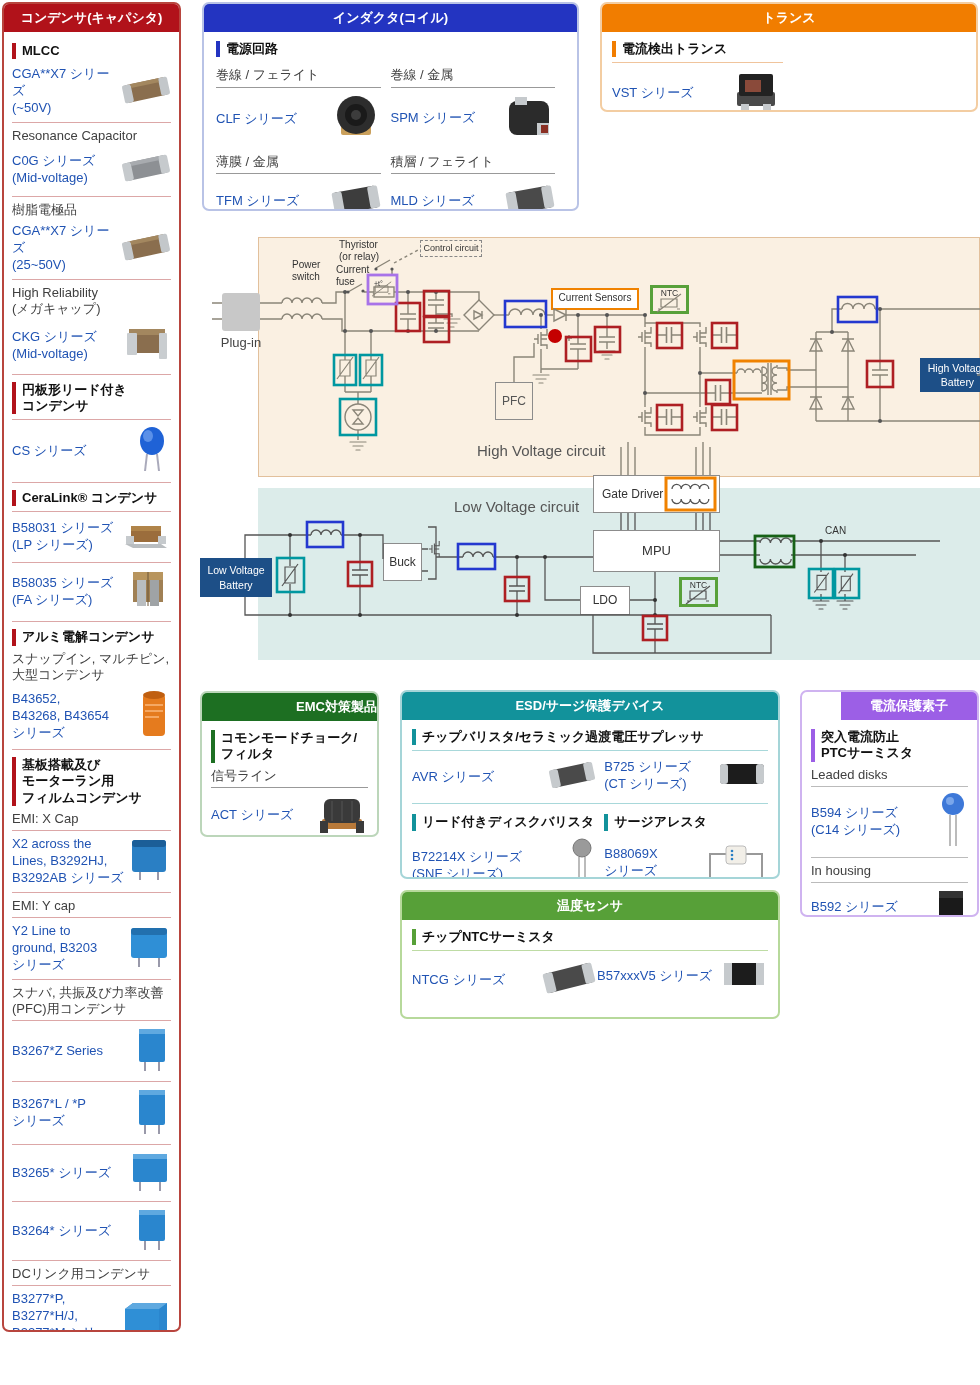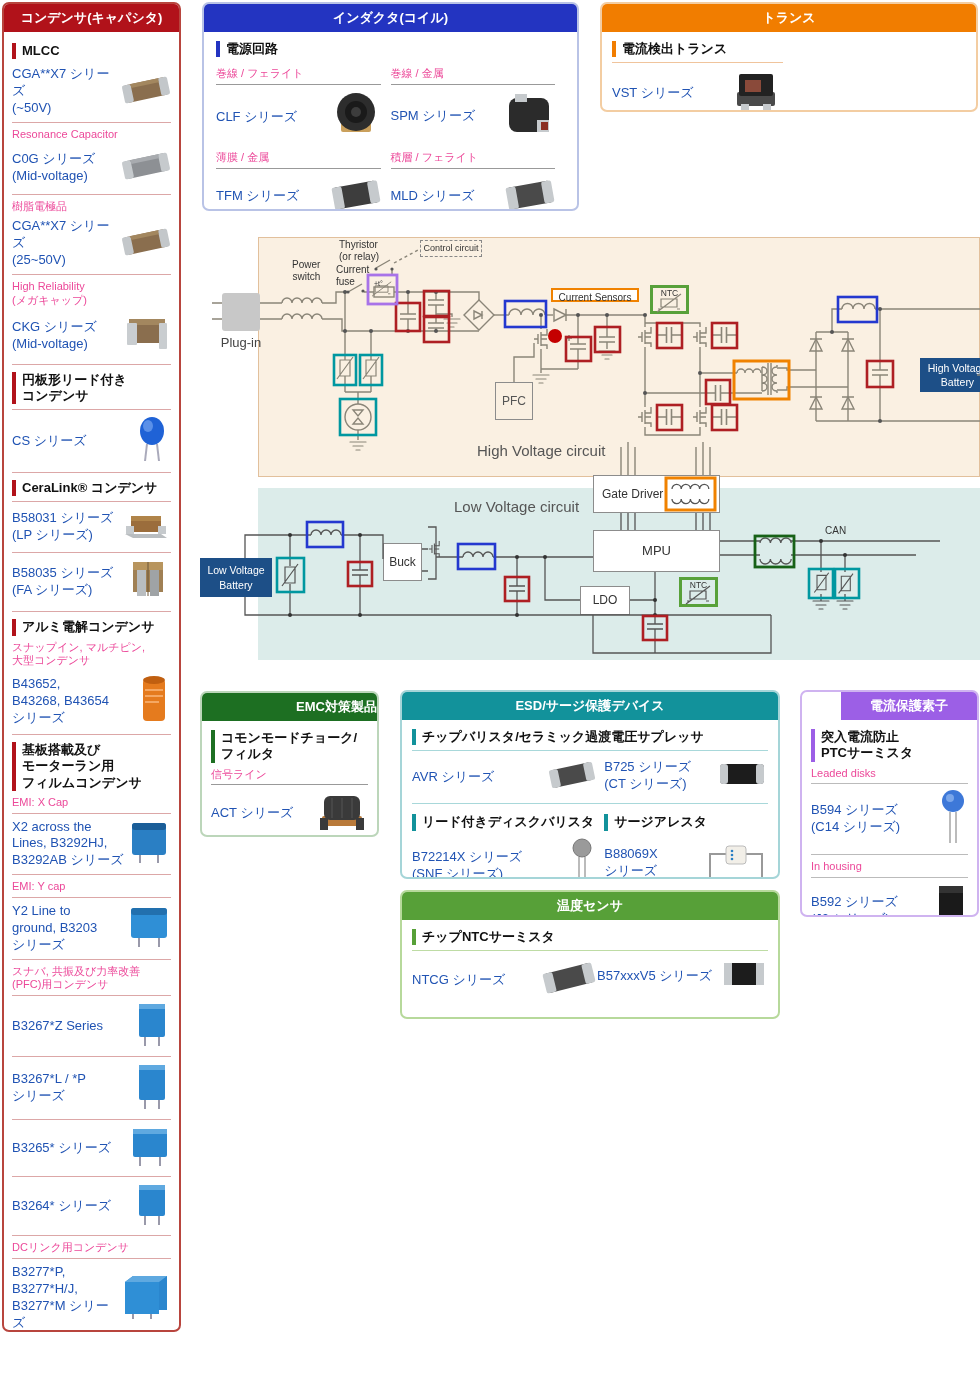--- a/index.html
+++ b/index.html
@@ -3,21 +3,21 @@
 <meta charset="utf-8">
 <style>
   html,body{margin:0;padding:0;background:#fff;font-family:"Liberation Sans","DejaVu Sans",sans-serif;}
   #page{position:relative;width:980px;height:1385px;background:#fff;overflow:hidden;}
   .abs{position:absolute;}
   .pre{white-space:pre-line;}
   
   .pbox{position:absolute;background:#fff;border-radius:7px;overflow:hidden;box-sizing:border-box;}
   .pbox .hd{color:#fff;font-weight:bold;font-size:13px;text-align:center;padding:5px 0;}
   .secbar{font-weight:bold;font-size:13px;color:#111;border-left:4px solid;padding-left:6px;line-height:1.25;margin:7px 0 5px 0;}
-  .lbl{font-size:11px;color:#ec4899;line-height:1.25;margin:5px 0 3px 0;}
+  .lbl{font-size:13px;color:#404040;line-height:1.25;margin:5px 0 3px 0;}
   .lnk{color:#2053b3;font-size:13px;line-height:1.3;cursor:pointer;text-decoration:none;}
   .itemrow{display:flex;justify-content:space-between;align-items:center;min-height:40px;padding:2px 0;}
   .hr{border:none;border-top:1px solid #ccc;margin:3px 0;}
   
   #sidebar{left:2px;top:2px;width:179px;height:1330px;border:2px solid #b8453e;}
   #sidebar .hd{background:#b1121a;}
   #sidebar .bd{padding:4px 8px;}
   #sidebar .secbar{border-color:#b1121a;}
   #sidebar .hr{border-top:1px solid #dca7a7;}
   
@@ -369,21 +369,21 @@
       </div>
     </div>
   </div>
 
   <div class="abs" id="circuit">
     <div class="abs" id="hv-bg"></div>
     <div class="abs" id="lv-bg"></div>
 
     <div class="cbox" style="left:26px;top:56px;width:38px;height:38px;background:#c8c8c8;border-radius:3px;"></div>
     <div class="cbox" style="left:224px;top:3px;width:62px;height:17px;border:1px dashed #888;background:#faf0e2;text-align:center;font-size:9px;line-height:15px;">Control circuit</div>
-    <div class="cbox" style="left:355px;top:51px;width:88px;height:14px;border:2px solid #f08200;background:#fff;text-align:center;font-size:10px;line-height:15px;">Current Sensors</div>
+    <div class="cbox" style="left:355px;top:51px;width:88px;height:22px;border:2px solid #f08200;background:#fff;text-align:center;font-size:10px;line-height:15px;">Current Sensors</div>
     <div class="cbox" style="left:299px;top:145px;width:38px;height:38px;border:1px solid #8c8c8c;text-align:center;font-size:12px;line-height:36px;color:#555;">PFC</div>
     <div class="cbox greenbox" style="left:454px;top:48px;width:39px;height:29px;">NTC</div>
     <div class="cbox navy" style="left:724px;top:121px;width:75px;height:34px;">
         <span class="pre">High Voltage
 Battery</span>
       </div>
     <div class="cbox whitebox" style="left:397px;top:238px;width:127px;height:38px;font-size:12px;color:#333;">
         <span style="position:absolute;left:8px;top:11px;">Gate Driver</span>
       </div>
     <div class="cbox whitebox" style="left:397px;top:293px;width:127px;height:42px;text-align:center;font-size:13px;line-height:40px;">MPU</div>
@@ -610,21 +610,21 @@
       <rect x="470" y="241" width="49" height="32" fill="none" stroke="#f08200" stroke-width="3"></rect>
       <g stroke="#555" stroke-width="1.3" fill="none">
         <path d="M476,252 a4.6,4.6 0 0 1 9.2,0 a4.6,4.6 0 0 1 9.2,0 a4.6,4.6 0 0 1 9.2,0 a4.6,4.6 0 0 1 9.2,0"></path>
         <path d="M476,262 a4.6,4.6 0 0 0 9.2,0 a4.6,4.6 0 0 0 9.2,0 a4.6,4.6 0 0 0 9.2,0 a4.6,4.6 0 0 0 9.2,0"></path>
       </g>
       <rect x="559" y="299" width="39" height="31" fill="none" stroke="#176117" stroke-width="2.8"></rect>
       <rect x="172" y="38" width="29" height="29" fill="none" stroke="#a873e8" stroke-width="2.8"></rect>
     </svg>
 
     <div class="clabel" style="left:14px;top:98px;width:62px;text-align:center;font-size:13px;color:#444;">Plug-in</div>
-    <div class="clabel pre" style="left:96px;top:22px;font-size:10px;text-align:right;">Power
+    <div class="clabel pre" style="left:96px;top:22px;font-size:10px;">Power
 switch</div>
     <div class="clabel pre" style="left:140px;top:27px;font-size:10px;">Current
 fuse</div>
     <div class="clabel pre" style="left:143px;top:2px;font-size:10px;">Thyristor
 (or relay)</div>
     <div class="clabel" style="left:178px;top:43px;font-size:7px;">+t°</div>
     <div class="clabel region-label" style="left:281px;top:205px;">High Voltage circuit</div>
     <div class="clabel region-label" style="left:258px;top:261px;">Low Voltage circuit</div>
     <div class="clabel" style="left:629px;top:288px;font-size:10px;">CAN</div>
   </div>

